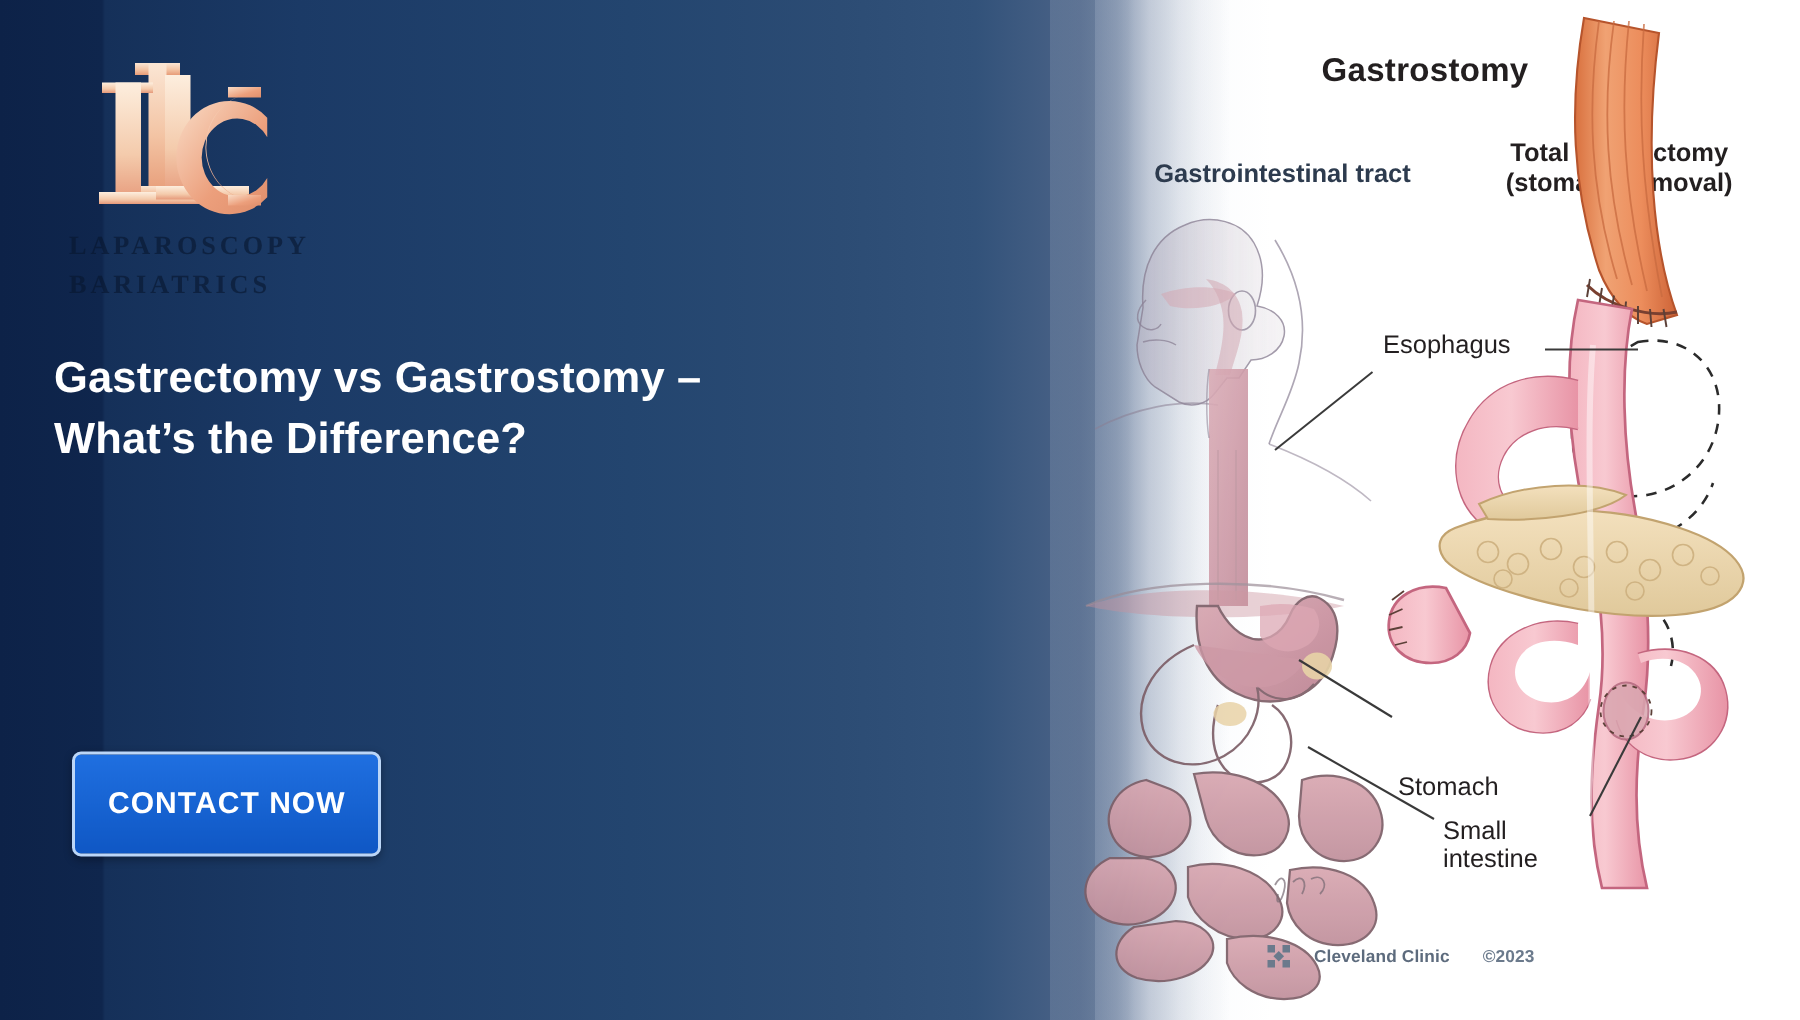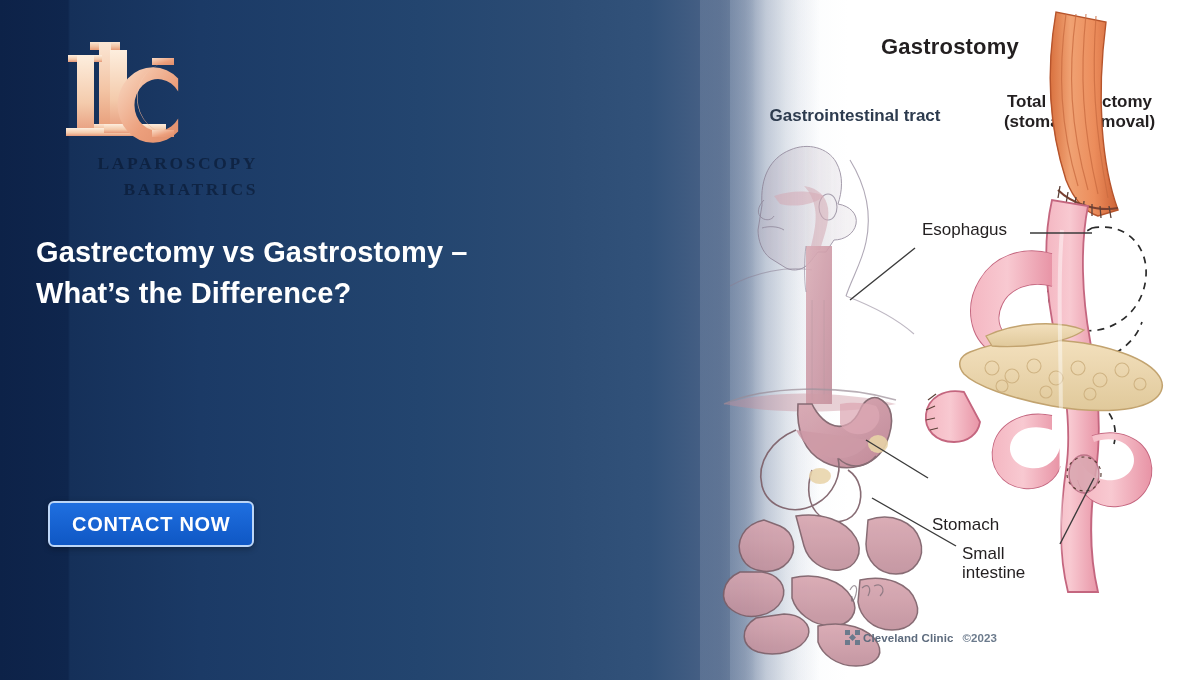--- a/index.html
+++ b/index.html
@@ -62,50 +62,50 @@
     position:absolute;left:262px;top:92px;width:235px;text-align:center;
     font-size:17px;font-weight:bold;color:#231f20;line-height:1.16;
   }
 
   .lbl{position:absolute;font-size:17px;color:#231f20;line-height:1.1;}
   .lbl-esoph{left:222px;top:221px;}
   .lbl-stom {left:232px;top:468px;margin-top:48px;}
   .lbl-small{left:262px;top:529px;width:90px;margin-top:16px;}
 
   .cc{
-    position:absolute;left:145px;top:630px;display:flex;align-items:center;gap:3px;
+    position:absolute;left:145px;top:630px;display:flex;align-items:center;gap:16px;
     font-size:11.5px;font-weight:bold;color:#5d6b7d;letter-spacing:.1px;
   }
   .cc-mark{position:relative;width:15px;height:15px;}
   .cc-mark i{position:absolute;background:#6b7a8c;width:5px;height:5px;}
   .cc-mark i.a{left:0;top:0}.cc-mark i.b{right:0;top:0}
   .cc-mark i.c{left:0;bottom:0}.cc-mark i.d{right:0;bottom:0}
   .cc-mark i.e{left:5px;top:5px;width:5px;height:5px;transform:rotate(45deg);}
   .cc-year{color:#6b7a8c;font-weight:bold;margin-left:6px;}
 
   
   .logo{position:absolute;left:52px;top:38px;width:200px;height:165px;}
   .logo-svg{position:absolute;left:0;top:0;}
   .logo-sub{
-    position:absolute;left:-6px;top:112px;width:212px;text-align:right;
+    position:absolute;left:-6px;top:112px;width:212px;text-align:left;
     font-family:"Liberation Serif", serif;
     font-size:17.5px;font-weight:bold;letter-spacing:2.6px;
     color:rgba(8,22,46,.62);line-height:1.5;
   }
 
   .headline{
     position:absolute;left:36px;top:232px;width:560px;
     font-size:29px;font-weight:bold;color:#ffffff;line-height:1.42;
     letter-spacing:.1px;
   }
 
   .cta{
     position:absolute;left:48px;top:501px;
     display:inline-flex;align-items:center;justify-content:center;
-    height:34px;padding:4px 22px;border-radius:6px;
+    height:34px;padding:16px 22px;border-radius:6px;
     background:linear-gradient(180deg,#1f6fe0,#0f57c4);
     border:2px solid #bcd6f7;
     color:#ffffff;font-size:20px;font-weight:bold;letter-spacing:.7px;
     box-shadow:0 2px 6px rgba(0,0,0,.30);
     cursor:pointer;white-space:nowrap;
   }
 </style>
 </head>
 <body>
 

